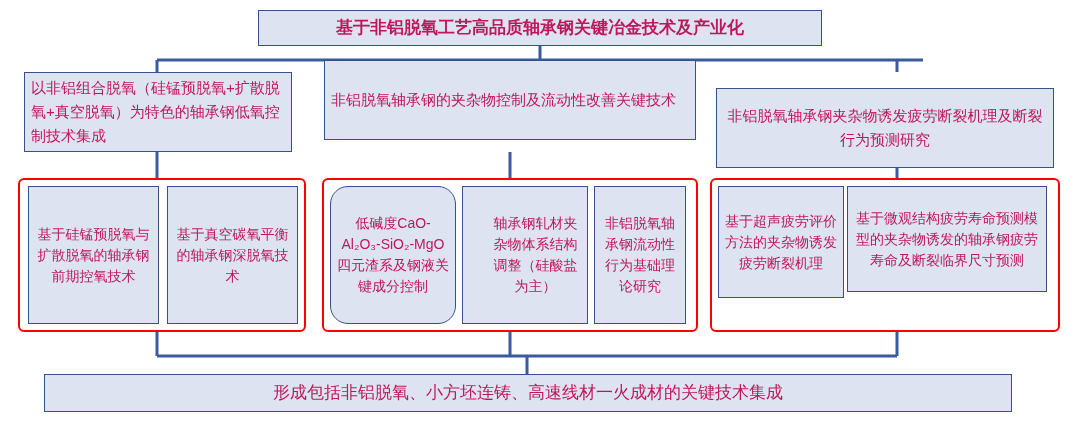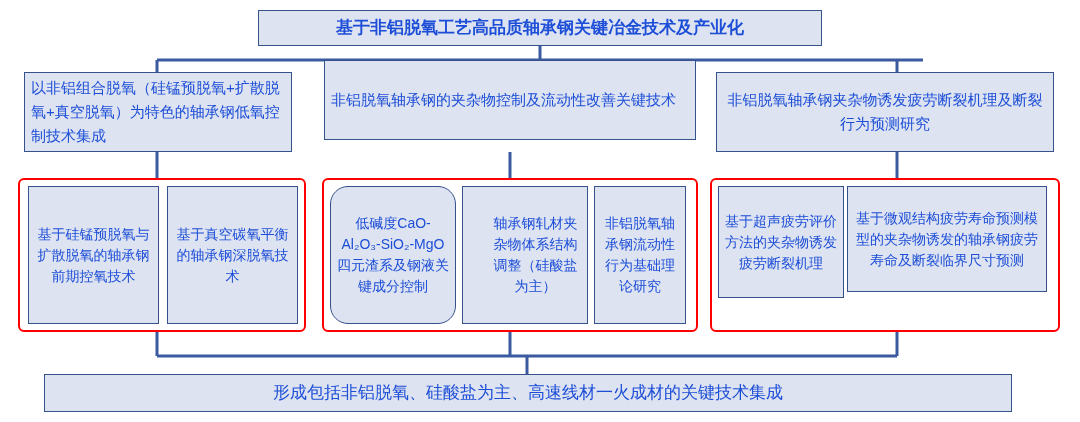--- a/index.html
+++ b/index.html
@@ -15,41 +15,42 @@
     width: 1080px;
     height: 422px;
     background: #ffffff;
     overflow: hidden;
   }
   .box {
     position: absolute;
     box-sizing: border-box;
     background: #dde3f0;
     border: 1px solid #36528c;
-    color: #1d4ed8;
+    color: #be185d;
     display: flex;
     align-items: center;
     justify-content: center;
     text-align: center;
     line-height: 1.45;
     padding: 4px 6px;
   }
   .title-box {
     font-size: 17px;
     font-weight: bold;
   }
   .level2 {
     font-size: 15px;
     text-align: left;
     justify-content: flex-start;
     line-height: 1.6;
   }
   .level2.center {
     text-align: center;
     justify-content: center;
+    margin-top: 16px;
   }
   .leaf {
     font-size: 14px;
     line-height: 1.5;
   }
   .bottom-box {
     font-size: 17px;
   }
   .redgroup {
     position: absolute;
@@ -130,16 +131,16 @@
   </div>
 
   <div class="box leaf" style="left:718px; top:186px; width:126px; height:112px;">
     <span>基于超声疲劳评价方法的夹杂物诱发疲劳断裂机理</span>
   </div>
   <div class="box leaf" style="left:847px; top:186px; width:200px; height:106px;">
     <span>基于微观结构疲劳寿命预测模型的夹杂物诱发的轴承钢疲劳寿命及断裂临界尺寸预测</span>
   </div>
 
   <div class="box bottom-box" style="left:44px; top:374px; width:968px; height:38px;">
-    <span>形成包括非铝脱氧、硅酸盐为主、高速线材一火成材的关键技术集成</span>
+    <span>形成包括非铝脱氧、小方坯连铸、高速线材一火成材的关键技术集成</span>
   </div>
 
 </div>
 
 </body></html>

